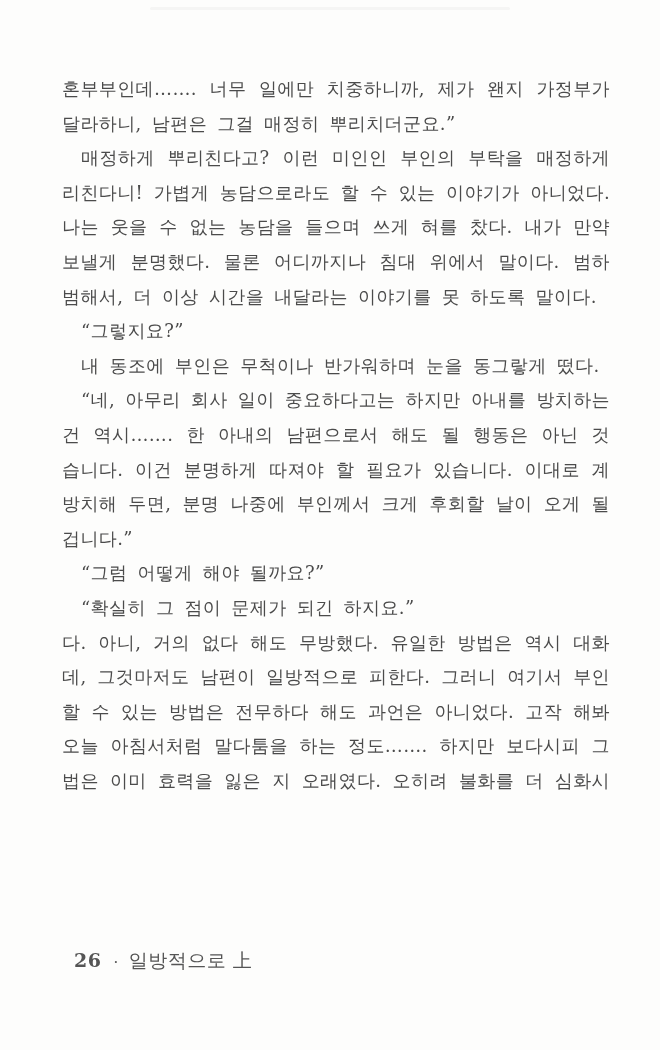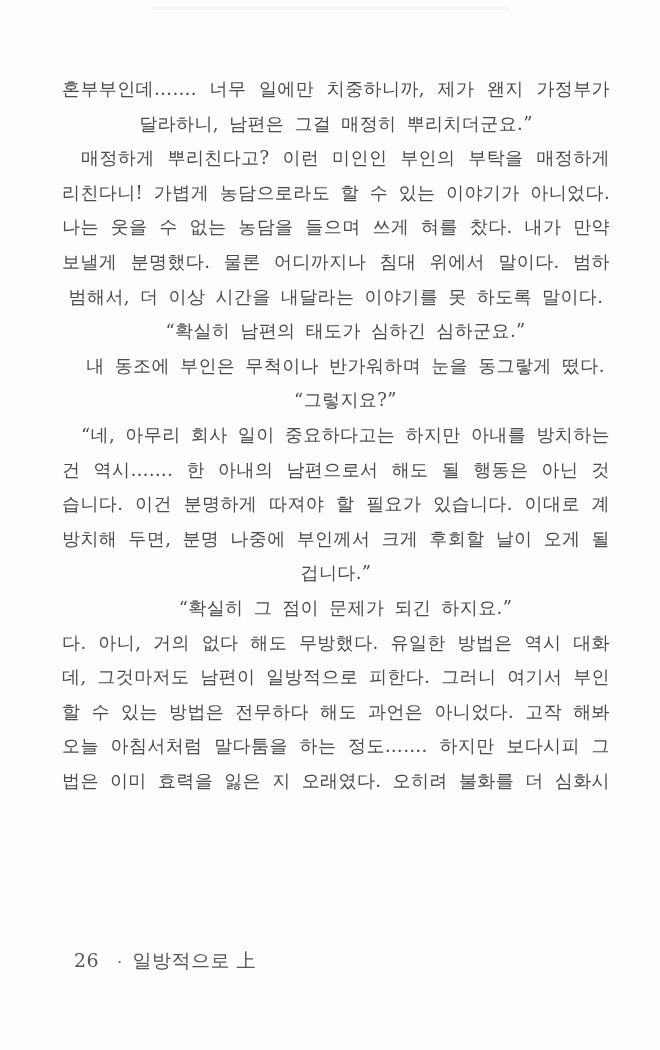--- a/index.html
+++ b/index.html
@@ -31,21 +31,21 @@
     top: 72px;
     width: 548px;
   }
   .line {
     font-size: 18px;
     line-height: 34.6px;
     height: 34.6px;
     overflow: hidden;
     letter-spacing: 0.4px;
     word-spacing: 4px;
-    text-align: center;
+    text-align: left;
     white-space: normal;
   }
   .fill {
     text-align: justify;
     text-align-last: justify;
   }
   .indent {
     text-indent: 19px;
   }
   .footer {
@@ -55,44 +55,44 @@
     font-size: 19px;
     letter-spacing: 0.5px;
     color: #555555;
   }
   .footer span { vertical-align: baseline; }
   .footer .sep {
     display: inline-block;
     margin: 0 10px;
     font-size: 15px;
   }
-  .footer .pagenum { margin-right: 8px; }
+  .footer .pagenum { margin-right: 2px; font-weight: bold; }
 </style>
 </head>
 <body>
 
 <div class="page">
   <div class="scan-artifact"></div>
 
   <div class="text-block">
     <div class="line fill">혼부부인데……. 너무 일에만 치중하니까, 제가 왠지 가정부가 된</div>
     <div class="line">달라하니, 남편은 그걸 매정히 뿌리치더군요.”</div>
     <div class="line fill indent">매정하게 뿌리친다고? 이런 미인인 부인의 부탁을 매정하게 뿌</div>
     <div class="line fill">리친다니! 가볍게 농담으로라도 할 수 있는 이야기가 아니었다.</div>
     <div class="line fill">나는 웃을 수 없는 농담을 들으며 쓰게 혀를 찼다. 내가 만약 이</div>
     <div class="line fill">보낼게 분명했다. 물론 어디까지나 침대 위에서 말이다. 범하고,</div>
     <div class="line">범해서, 더 이상 시간을 내달라는 이야기를 못 하도록 말이다.</div>
-    <div class="line indent">“확실히 남편의 태도가 심하긴 심하군요.”</div>
+    <div class="line indent">“그렇지요?”</div>
     <div class="line indent">내 동조에 부인은 무척이나 반가워하며 눈을 동그랗게 떴다.</div>
-    <div class="line indent">“그렇지요?”</div>
     <div class="line fill indent">“네, 아무리 회사 일이 중요하다고는 하지만 아내를 방치하는</div>
     <div class="line fill">건 역시……. 한 아내의 남편으로서 해도 될 행동은 아닌 것 같</div>
     <div class="line fill">습니다. 이건 분명하게 따져야 할 필요가 있습니다. 이대로 계속</div>
     <div class="line fill">방치해 두면, 분명 나중에 부인께서 크게 후회할 날이 오게 될</div>
     <div class="line">겁니다.”</div>
+    <div class="line indent">“그럼 어떻게 해야 될까요?”</div>
     <div class="line indent">“확실히 그 점이 문제가 되긴 하지요.”</div>
     <div class="line fill">다. 아니, 거의 없다 해도 무방했다. 유일한 방법은 역시 대화인</div>
     <div class="line fill">데, 그것마저도 남편이 일방적으로 피한다. 그러니 여기서 부인이</div>
     <div class="line fill">할 수 있는 방법은 전무하다 해도 과언은 아니었다. 고작 해봐야</div>
     <div class="line fill">오늘 아침서처럼 말다툼을 하는 정도……. 하지만 보다시피 그 방</div>
     <div class="line fill">법은 이미 효력을 잃은 지 오래였다. 오히려 불화를 더 심화시키</div>
   </div>
 
   <div class="footer">
     <span class="pagenum">26</span><span class="sep">·</span><span class="title">일방적으로 上</span>

